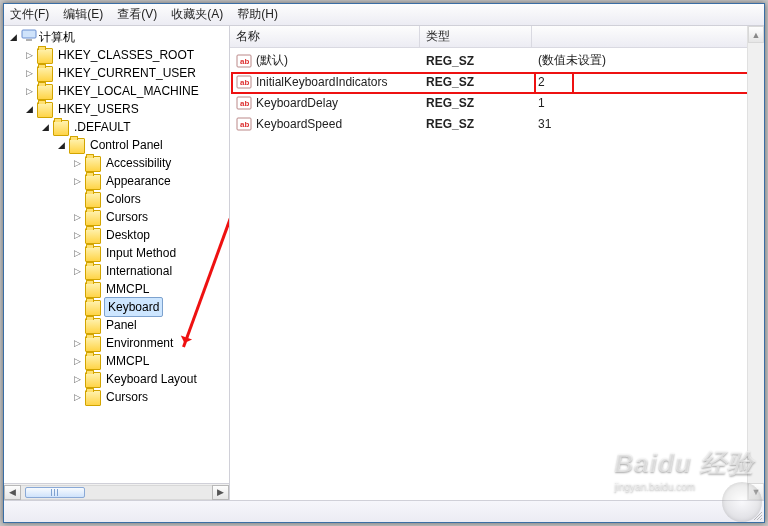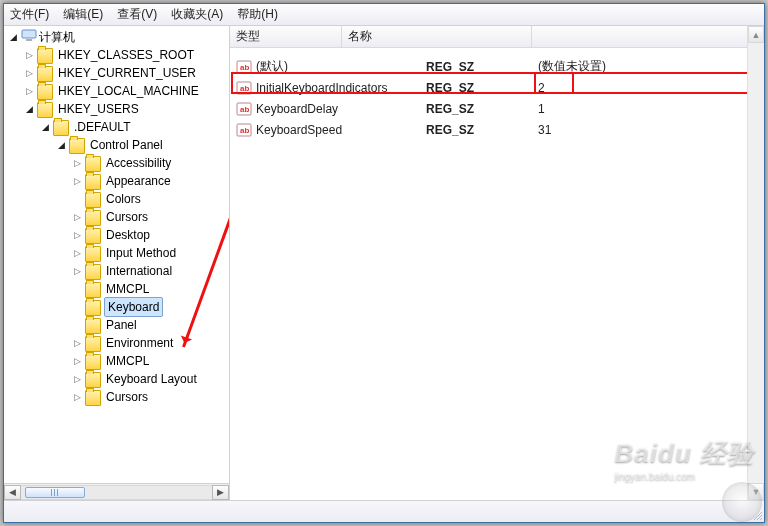--- a/index.html
+++ b/index.html
@@ -136,21 +136,21 @@
     border-bottom:1px solid #d9d9e1;
     font-size:12px; color:#222;
   }
   .list-header .col {
     display:flex; align-items:center; padding-left:6px;
     border-right:1px solid #d9d9e1;
   }
   .col-name { flex: 0 0 190px;}
   .col-type { flex: 0 0 112px;}
   .col-data { flex: 1;}
-  .list-body { flex:1; position:relative; padding-top:8px;}
+  .list-body { flex:1; position:relative; padding-top:2px;}
   .list-row { display:flex; height:21px; align-items:center;}
   .list-row .cell { padding-left:6px; font-size:12px; color:#222;}
   .list-row .cell-name { flex:0 0 190px; display:flex; align-items:center;}
   .list-row .cell-type { flex:0 0 112px;font-weight:bold;}
   .list-row .cell-data { flex:1;}
   .reg-sz-icon {
     width:16px; height:16px; margin-right:4px;
     display:inline-flex;
   }
   
@@ -196,21 +196,21 @@
     font-size:12px; color:#222;
     position:relative;
   }
   .statusbar .grip {
     position:absolute; right:2px; bottom:2px; width:14px; height:14px;
     background:
       linear-gradient(135deg, transparent 70%, #b8b8b8 70% 75%, transparent 75% 80%, #b8b8b8 80% 85%, transparent 85% 90%, #b8b8b8 90% 95%, transparent 95%);
   }
   
   .watermark {
-    position:absolute; right:14px; bottom:44px;
+    position:absolute; right:14px; bottom:34px;
     color: rgba(255,255,255,0.55);
     font-weight:bold; font-size:26px; font-style:italic;
     text-shadow: 0 1px 2px rgba(0,0,0,0.35);
     pointer-events:none;
     letter-spacing:1px;
   }
   .watermark .sub { display:block; font-size:10px; color:rgba(255,255,255,0.4); font-weight:normal; font-style:normal; letter-spacing:0;}
   .corner-logo {
     position:absolute; right:6px; bottom:4px; width:40px; height:40px;
     border-radius:50%; background:radial-gradient(circle,#fff,#ccc 60%, #888);
@@ -409,22 +409,22 @@
           <div class="thumb">
               <span class="grips"></span>
             </div>
         </div>
         <div class="arrow">▶</div>
       </div>
     </div>
 
     <div class="list-panel">
       <div class="list-header">
+        <div class="col col-name">名称</div>
         <div class="col col-type">类型</div>
-        <div class="col col-name">名称</div>
       </div>
       <div class="list-body" id="list-body">
 
         <div class="list-row">
             <div class="cell cell-name">
               <span class="reg-sz-icon">
                 <svg viewBox="0 0 16 16">
                   <rect x="1" y="2" width="14" height="12" rx="1" fill="#fff" stroke="#b88"></rect>
                   <text x="4" y="11" font-size="8" fill="#d33" font-weight="bold">ab</text>
                 </svg>

